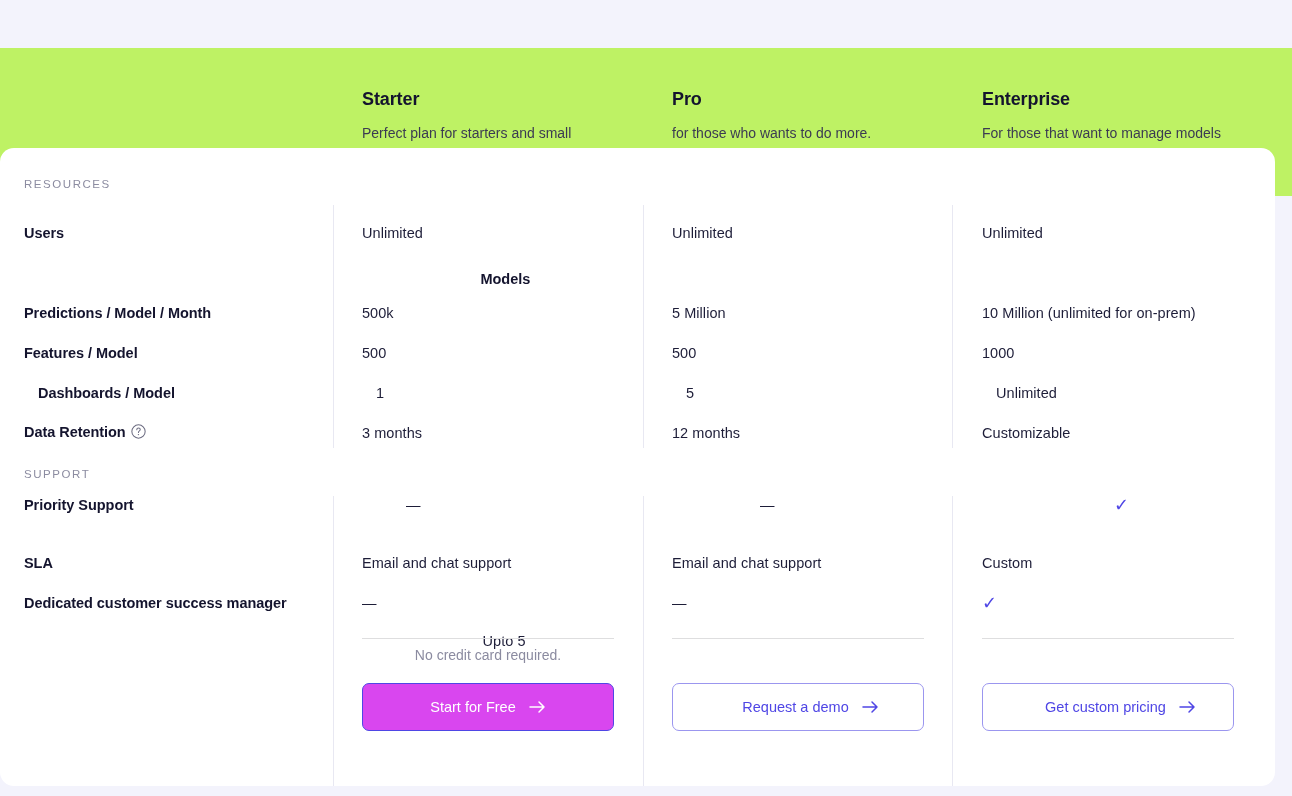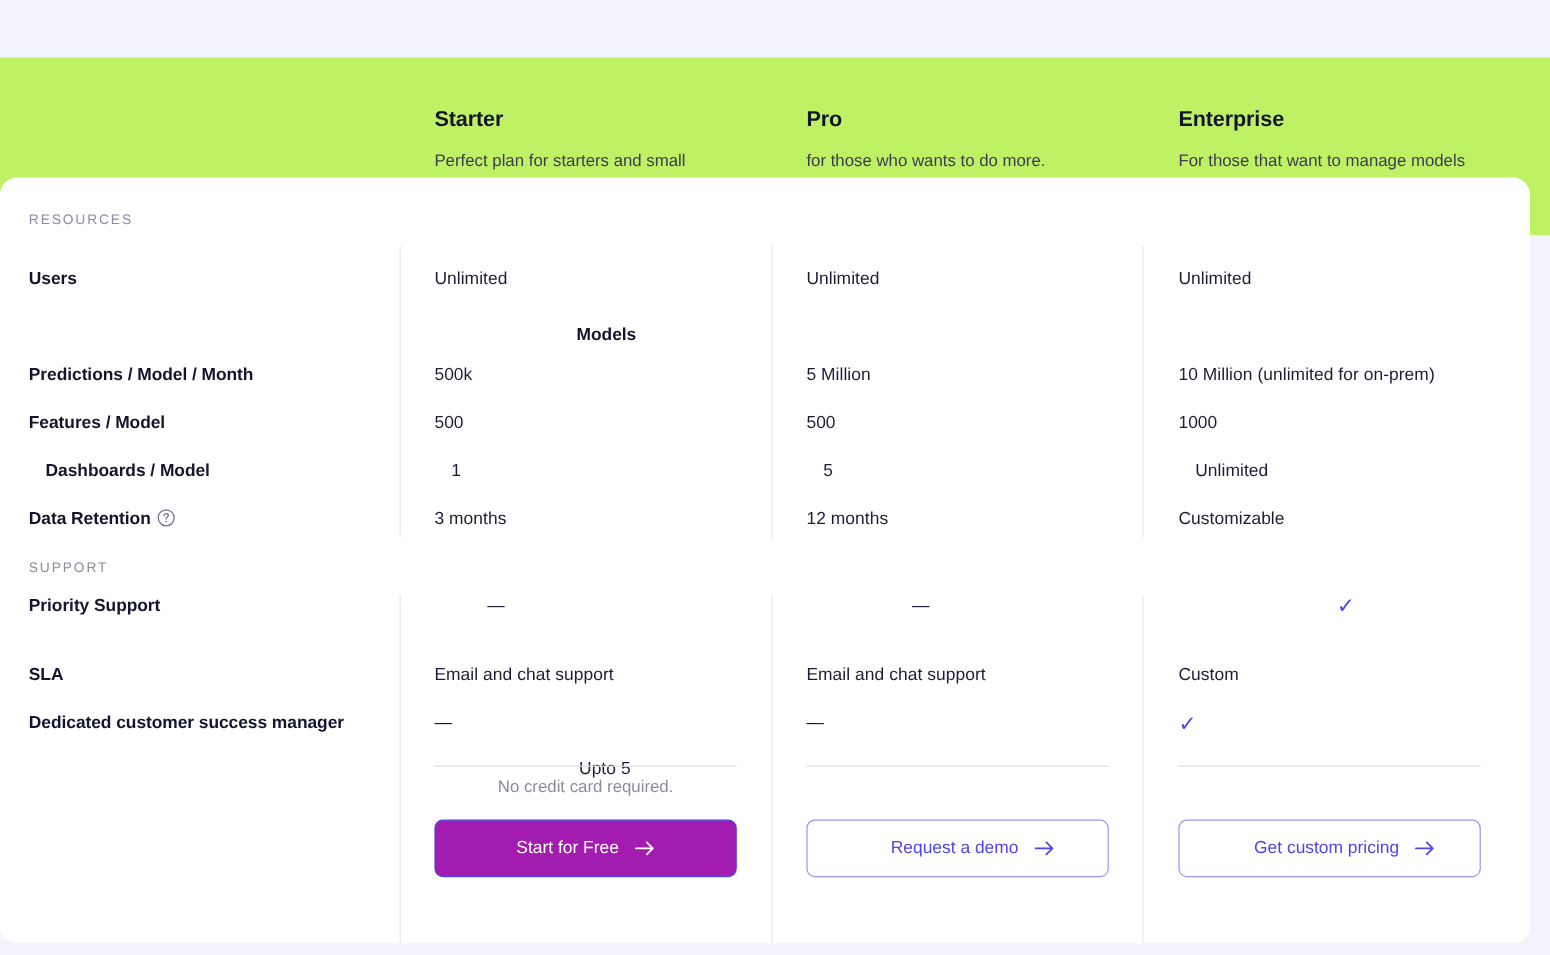--- a/index.html
+++ b/index.html
@@ -178,21 +178,21 @@
     align-items: center;
     justify-content: center;
     gap: 13px;
     font-size: 14.5px;
     font-weight: 400;
     cursor: pointer;
     user-select: none;
   }
 
   .btn.primary {
-    background: #a21caf;
+    background: #d946ef;
     color: #ffffff;
     border: 1px solid #4f46e5;
   }
 
   .btn.outline {
     background: #ffffff;
     color: #4f46e5;
     border: 1px solid #9b96ef;
     padding-left: 25px;
   }

